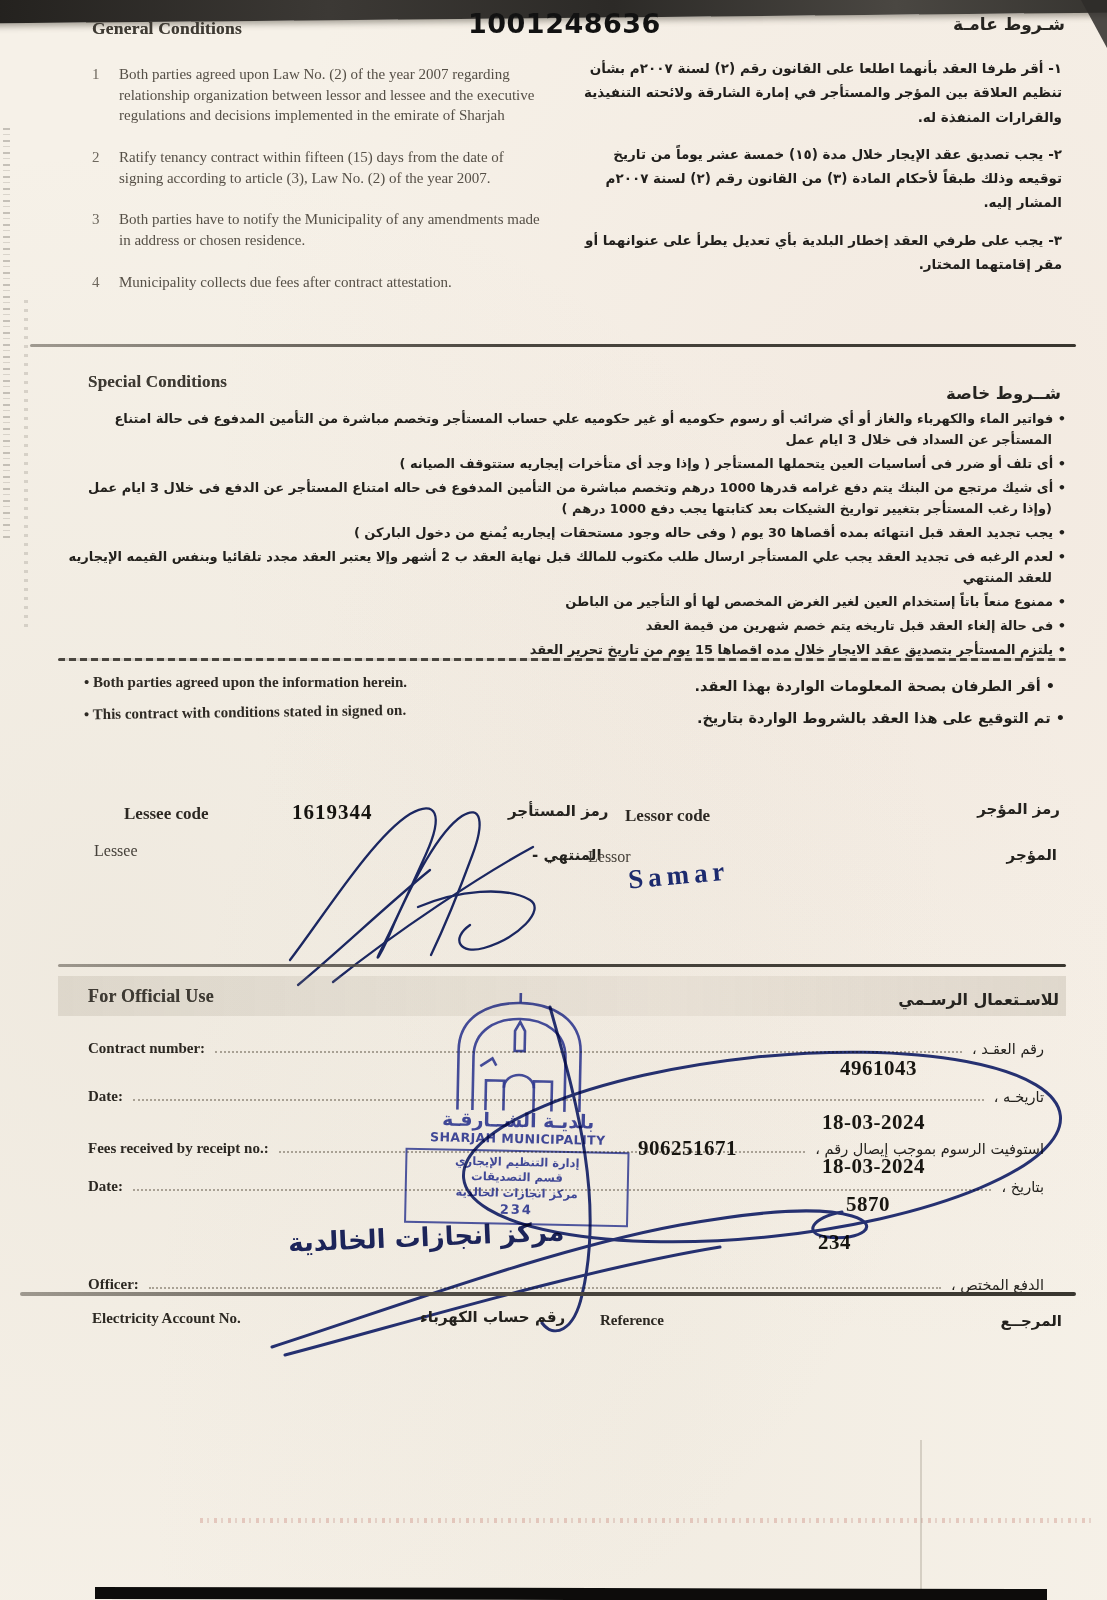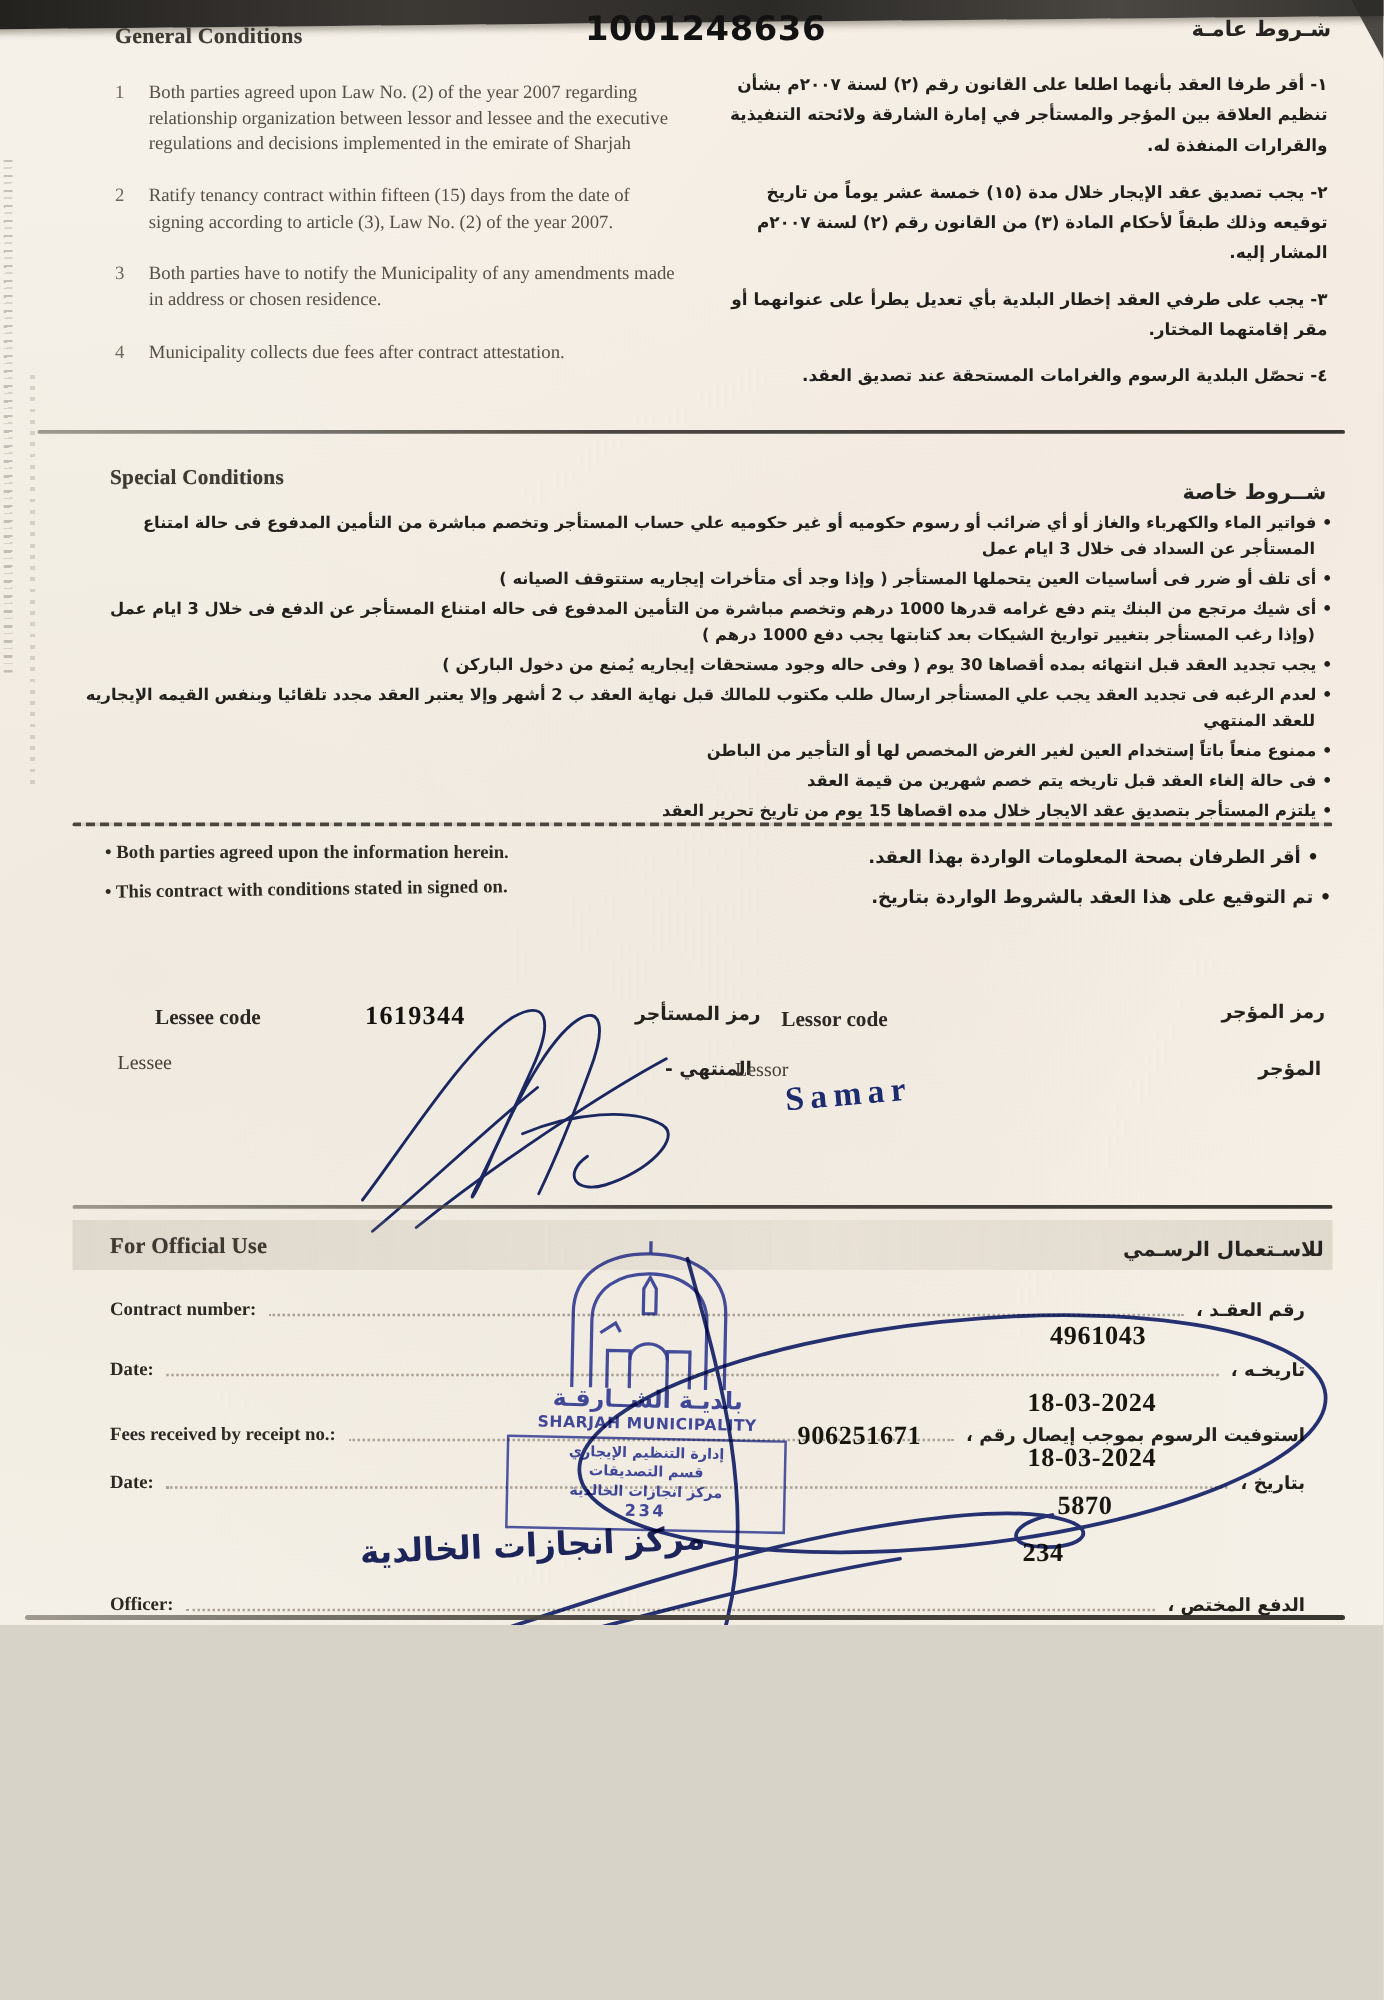--- a/index.html
+++ b/index.html
@@ -1,16 +1,16 @@
 <!DOCTYPE html>
 <html><head>
 <meta charset="utf-8">
 <style>
   html,body{margin:0;padding:0;background:#d8d3c8;}
-  #page{position:relative;width:1107px;height:1300px;margin:0 auto;overflow:hidden;
+  #page{position:relative;width:1107px;height:1600px;margin:0 auto;overflow:hidden;
     background:#f6f1e8;
     background-image:
       radial-gradient(ellipse at 85% 30%, rgba(214,170,160,.10), transparent 55%),
       radial-gradient(ellipse at 10% 60%, rgba(190,180,160,.12), transparent 60%),
       radial-gradient(ellipse at 60% 90%, rgba(205,195,175,.10), transparent 55%);
     font-family:"Liberation Serif", serif; color:#2a2722;}
   .abs{position:absolute;}
   
   .top-shadow{position:absolute;top:-10px;left:-12px;width:1135px;height:28px;
     background:linear-gradient(90deg,#23211e 0%,#3c3935 30%,#2c2a27 55%,#4a4742 80%,#35332f 100%);
@@ -52,21 +52,21 @@
   
   .lbl-en{font-weight:bold;font-size:17px;color:#2c2823;}
   .lbl-en.light{font-weight:normal;font-size:16px;color:#46413a;}
   .lbl-ar{font-family:"DejaVu Sans", sans-serif;font-weight:bold;font-size:15px;color:#24221e;direction:rtl;}
   .code-val{font-weight:bold;font-size:21px;color:#15130f;letter-spacing:1px;}
   
   .band{left:58px;top:976px;width:1008px;height:40px;background:linear-gradient(90deg, rgba(150,140,122,.20), rgba(170,158,138,.12) 60%, rgba(150,140,120,.22));filter:blur(.3px);}
   .fo-row{position:absolute;left:88px;width:956px;display:flex;align-items:flex-end;}
   .fo-row .en{font-weight:bold;font-size:15px;color:#2c2822;white-space:nowrap;}
   .fo-row .leader{flex:1;border-bottom:2px dotted rgba(110,100,85,.55);margin:0 10px 4px;}
-  .fo-row .ar{font-family:"DejaVu Sans", sans-serif;font-weight:bold;font-size:14.5px;color:#23211d;direction:rtl;white-space:nowrap;}
+  .fo-row .ar{font-family:"DejaVu Sans", sans-serif;font-weight:normal;font-size:14.5px;color:#23211d;direction:rtl;white-space:nowrap;}
   .fo-val{position:absolute;font-weight:bold;font-size:21px;color:#181611;letter-spacing:.5px;}
   .stamp{left:400px;top:993px;width:236px;height:272px;transform:rotate(1.2deg);color:rgba(52,63,164,.92);
     font-family:"DejaVu Sans", sans-serif;text-align:center;mix-blend-mode:multiply;}
   .stamp .arname{font-weight:bold;font-size:19px;direction:rtl;line-height:1.05;}
   .stamp .enname{font-weight:bold;font-size:12.5px;letter-spacing:.4px;}
   .stamp .box{margin:4px 6px 0;border:2px solid rgba(52,63,164,.85);padding:3px 2px 4px;line-height:1.35;}
   .stamp .box div{font-size:11.5px;font-weight:bold;direction:rtl;}
   .stamp .box .num{font-size:13px;letter-spacing:2px;direction:ltr;}
   .overlay-center{left:288px;top:1222px;font-family:"DejaVu Sans", sans-serif;font-weight:bold;font-size:26px;
     color:#1d2765;direction:rtl;transform:rotate(-2.4deg);letter-spacing:.5px;mix-blend-mode:multiply;}
@@ -110,21 +110,20 @@
     <div class="item">
         <span class="num">4</span>
         <span>Municipality collects due fees after contract attestation.</span>
       </div>
   </div>
 
   <div class="abs gc-ar">
     <div class="item"><span>١-</span> <span>أقر طرفا العقد بأنهما اطلعا على القانون رقم (٢) لسنة ٢٠٠٧م بشأن تنظيم العلاقة بين المؤجر والمستأجر في إمارة الشارقة ولائحته التنفيذية والقرارات المنفذة له.</span></div>
     <div class="item"><span>٢-</span> <span>يجب تصديق عقد الإيجار خلال مدة (١٥) خمسة عشر يوماً من تاريخ توقيعه وذلك طبقاً لأحكام المادة (٣) من القانون رقم (٢) لسنة ٢٠٠٧م المشار إليه.</span></div>
     <div class="item"><span>٣-</span> <span>يجب على طرفي العقد إخطار البلدية بأي تعديل يطرأ على عنوانهما أو مقر إقامتهما المختار.</span></div>
-    <div class="item"><span>٤-</span> <span>تحصّل البلدية الرسوم والغرامات المستحقة عند تصديق العقد.</span></div>
   </div>
 
   <div class="rule" style="left:30px;top:344px;width:1046px;"></div>
 
   <div class="abs h-en" style="left:88px;top:372px;font-size:17px;">Special Conditions</div>
   <div class="abs h-ar" style="right:46px;top:384px;font-size:16.5px;">شــروط خاصة</div>
 
   <div class="abs sc-list">
     <div class="item">فواتير الماء والكهرباء والغاز أو أي ضرائب أو رسوم حكوميه أو غير حكوميه علي حساب المستأجر وتخصم مباشرة من التأمين المدفوع فى حالة امتناع المستأجر عن السداد فى خلال 3 ايام عمل</div>
     <div class="item">أى تلف أو ضرر فى أساسيات العين يتحملها المستأجر ( وإذا وجد أى متأخرات إيجاريه ستتوقف الصيانه )</div>

